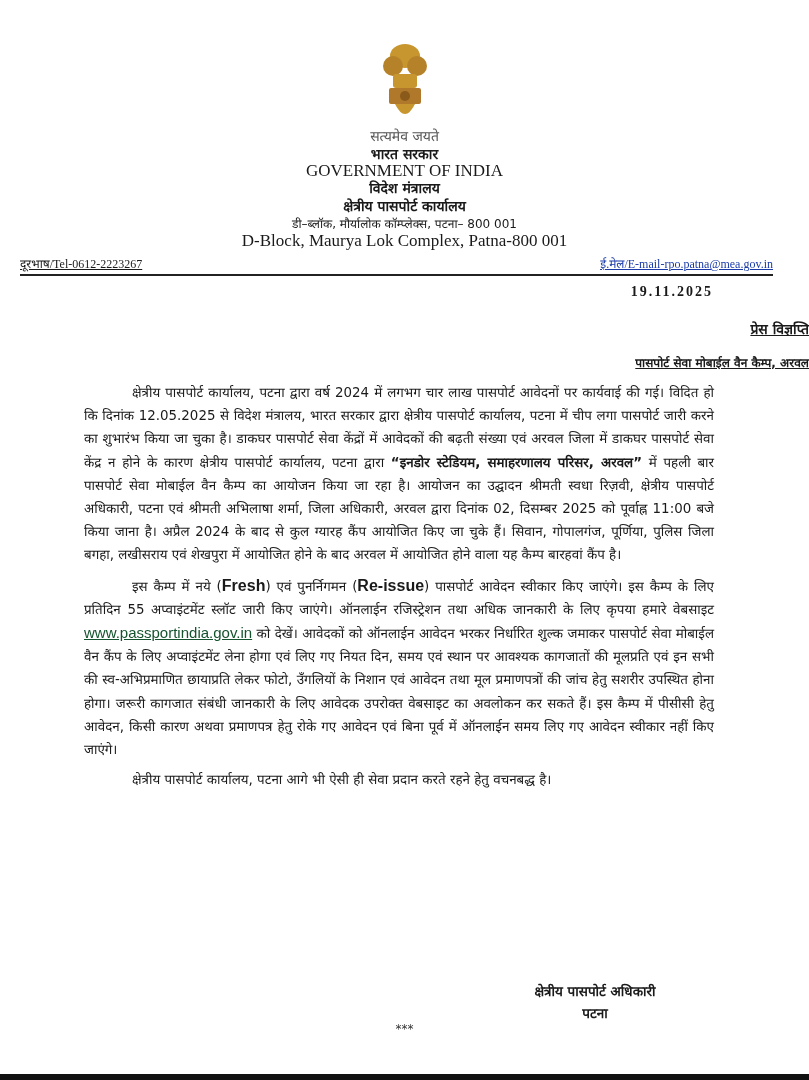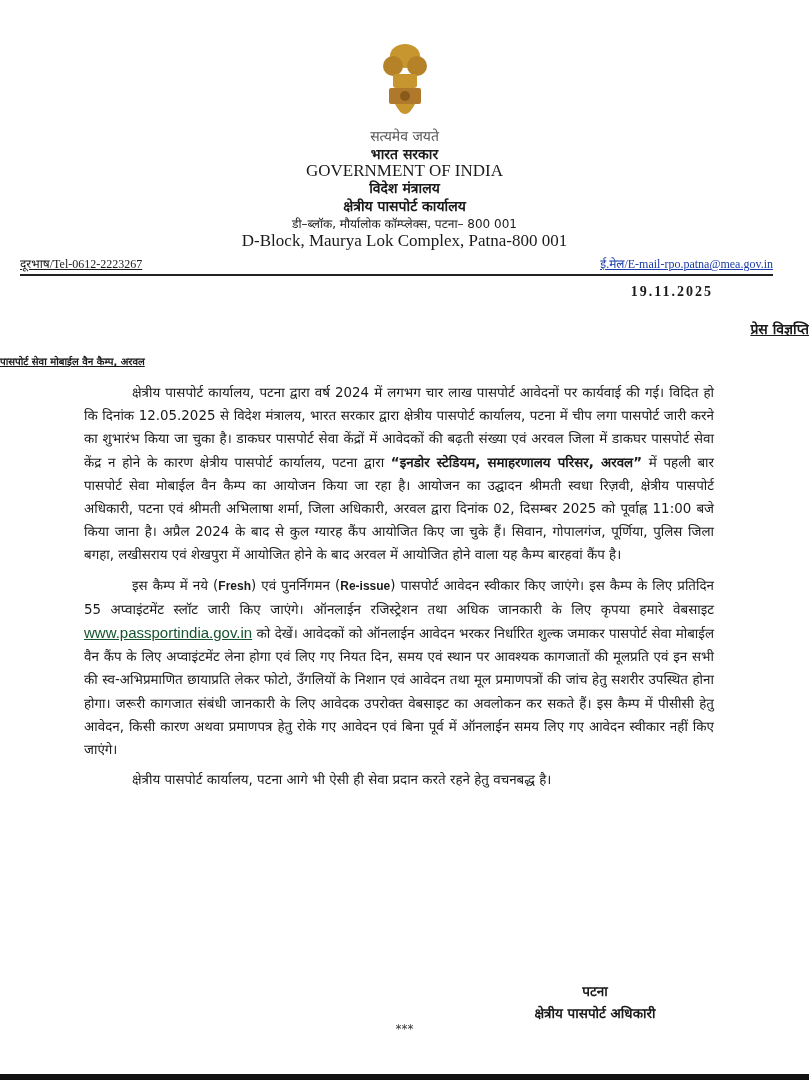--- a/index.html
+++ b/index.html
@@ -13,25 +13,25 @@
   .h-line { font-family:"Liberation Serif", serif; line-height:16px; }
   .h-hi { font-size:14px; font-weight:bold; font-family:"DejaVu Sans", sans-serif; line-height:18px; }
   .h-en { font-size:17px; }
   .h-addr-hi { font-size:12px; font-weight:normal; font-family:"DejaVu Sans", sans-serif; line-height:18px; }
   .contact-row { position:absolute; top:255px; left:20px; right:36px; display:flex; justify-content:space-between;
     font-family:"Liberation Serif", serif; font-size:12px;text-decoration:underline; }
   .contact-row .email { color:#1a3aa8; text-decoration:underline; }
   .rule { position:absolute; top:274px; left:20px; right:36px; height:2px; background:#222; }
   .date { position:absolute; top:284px; right:96px; font-family:Liberation Serif, serif; font-weight:bold; font-size:14px; letter-spacing:2px; }
   .title1 { position:absolute; top:319px; left:0; width:809px; text-align:right; font-weight:bold; font-size:14px; text-decoration:underline; }
-  .title2 { position:absolute; top:354px; left:0; width:809px; text-align:left; font-weight:bold; font-size:10px; text-decoration:underline; }
+  .title2 { position:absolute; top:354px; left:0; width:809px; text-align:right; font-weight:bold; font-size:12px; text-decoration:underline; }
   .body { position:absolute; left:84px; width:630px; top:381px; font-size:13.4px; line-height:23.2px; text-align:justify; }
   .body p { margin:0 0 7px 0; text-indent:48px; }
   .body b { font-weight:bold; }
-  .body .en-bold { font-family:"Liberation Sans", sans-serif; font-weight:bold; font-size:12px; }
+  .body .en-bold { font-family:"Liberation Sans", sans-serif; font-weight:bold; font-size:16px; }
   .body a { color:#14532d; text-decoration:underline; font-family:"Liberation Sans", sans-serif; font-size:15px; }
   .sign { position:absolute; top:980px; left:470px; width:250px; text-align:center; font-weight:bold; font-size:13.5px; line-height:22px; }
   .stars { position:absolute; top:1022px; left:0; width:809px; text-align:center; font-size:12px; color:#333; padding-left:0; }
   .bottom-bar { position:absolute; left:0; right:0; bottom:0; height:6px; background:#111; }
 </style>
 </head>
 <body>
 
 <div class="header">
   <div class="emblem">
@@ -65,18 +65,18 @@
 <div class="title1">प्रेस विज्ञप्ति</div>
 <div class="title2">पासपोर्ट सेवा मोबाईल वैन कैम्प, अरवल</div>
 
 <div class="body">
   <p><span>क्षेत्रीय पासपोर्ट कार्यालय, पटना द्वारा वर्ष 2024 में लगभग चार लाख पासपोर्ट आवेदनों पर कार्यवाई की गई। विदित हो कि दिनांक 12.05.2025 से विदेश मंत्रालय, भारत सरकार द्वारा क्षेत्रीय पासपोर्ट कार्यालय, पटना में चीप लगा पासपोर्ट जारी करने का शुभारंभ किया जा चुका है। डाकघर पासपोर्ट सेवा केंद्रों में आवेदकों की बढ़ती संख्या एवं अरवल जिला में डाकघर पासपोर्ट सेवा केंद्र न होने के कारण क्षेत्रीय पासपोर्ट कार्यालय, पटना द्वारा </span><b>“इनडोर स्टेडियम, समाहरणालय परिसर, अरवल”</b><span> में पहली बार पासपोर्ट सेवा मोबाईल वैन कैम्प का आयोजन किया जा रहा है। आयोजन का उद्घादन श्रीमती स्वधा रिज़वी, क्षेत्रीय पासपोर्ट अधिकारी, पटना एवं श्रीमती अभिलाषा शर्मा, जिला अधिकारी, अरवल द्वारा दिनांक 02, दिसम्बर 2025 को पूर्वाह्न 11:00 बजे किया जाना है। अप्रैल 2024 के बाद से कुल ग्यारह कैंप आयोजित किए जा चुके हैं। सिवान, गोपालगंज, पूर्णिया, पुलिस जिला बगहा, लखीसराय एवं शेखपुरा में आयोजित होने के बाद अरवल में आयोजित होने वाला यह कैम्प बारहवां कैंप है।</span></p>
   <p><span>इस कैम्प में नये (</span><span class="en-bold">Fresh</span><span>) एवं पुनर्निगमन (</span><span class="en-bold">Re-issue</span><span>) पासपोर्ट आवेदन स्वीकार किए जाएंगे। इस कैम्प के लिए प्रतिदिन 55 अप्वाइंटमेंट स्लॉट जारी किए जाएंगे। ऑनलाईन रजिस्ट्रेशन तथा अधिक जानकारी के लिए कृपया हमारे वेबसाइट </span><a>www.passportindia.gov.in</a><span> को देखें। आवेदकों को ऑनलाईन आवेदन भरकर निर्धारित शुल्क जमाकर पासपोर्ट सेवा मोबाईल वैन कैंप के लिए अप्वाइंटमेंट लेना होगा एवं लिए गए नियत दिन, समय एवं स्थान पर आवश्यक कागजातों की मूलप्रति एवं इन सभी की स्व-अभिप्रमाणित छायाप्रति लेकर फोटो, उँगलियों के निशान एवं आवेदन तथा मूल प्रमाणपत्रों की जांच हेतु सशरीर उपस्थित होना होगा। जरूरी कागजात संबंधी जानकारी के लिए आवेदक उपरोक्त वेबसाइट का अवलोकन कर सकते हैं। इस कैम्प में पीसीसी हेतु आवेदन, किसी कारण अथवा प्रमाणपत्र हेतु रोके गए आवेदन एवं बिना पूर्व में ऑनलाईन समय लिए गए आवेदन स्वीकार नहीं किए जाएंगे।</span></p>
   <p>क्षेत्रीय पासपोर्ट कार्यालय, पटना आगे भी ऐसी ही सेवा प्रदान करते रहने हेतु वचनबद्ध है।</p>
 </div>
 
 <div class="sign">
+  <div>क्षेत्रीय पासपोर्ट अधिकारी</div>
   <div>पटना</div>
-  <div>क्षेत्रीय पासपोर्ट अधिकारी</div>
 </div>
 
 <div class="stars">***</div>
 <div class="bottom-bar"></div>
 
 </body></html>

